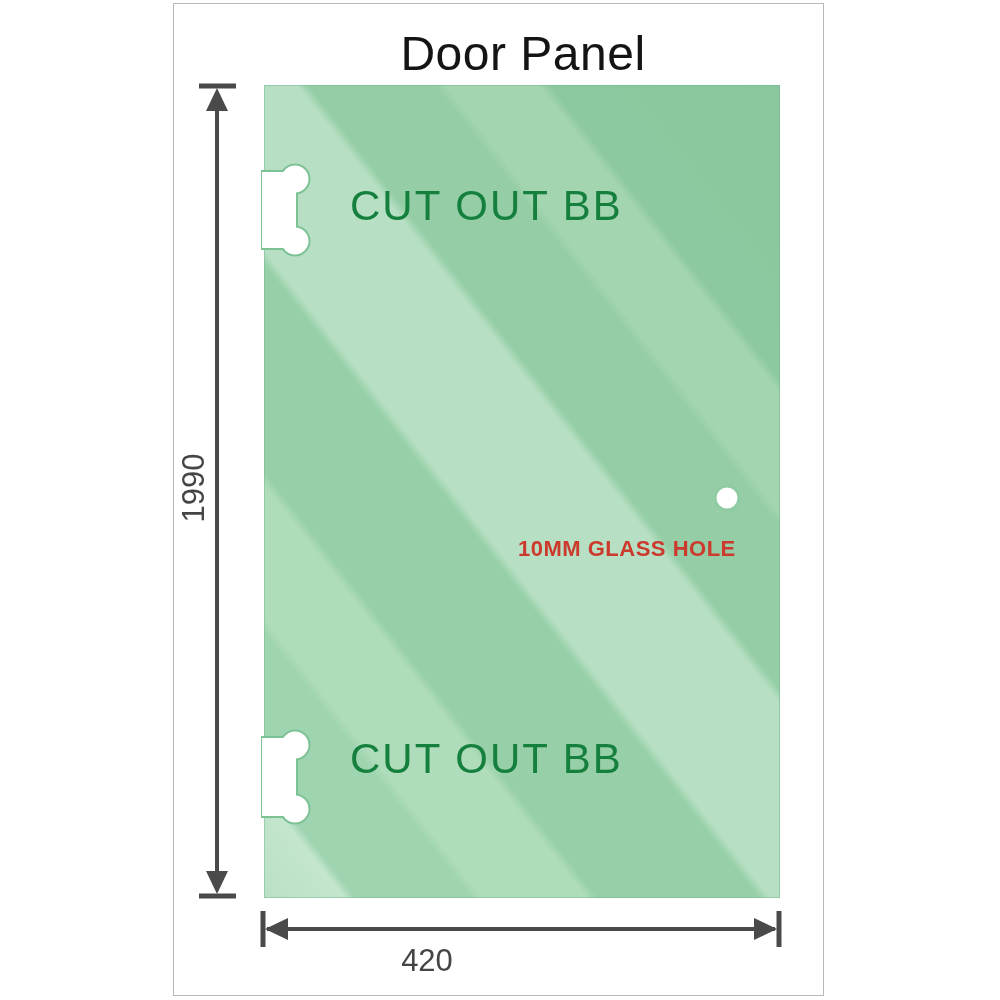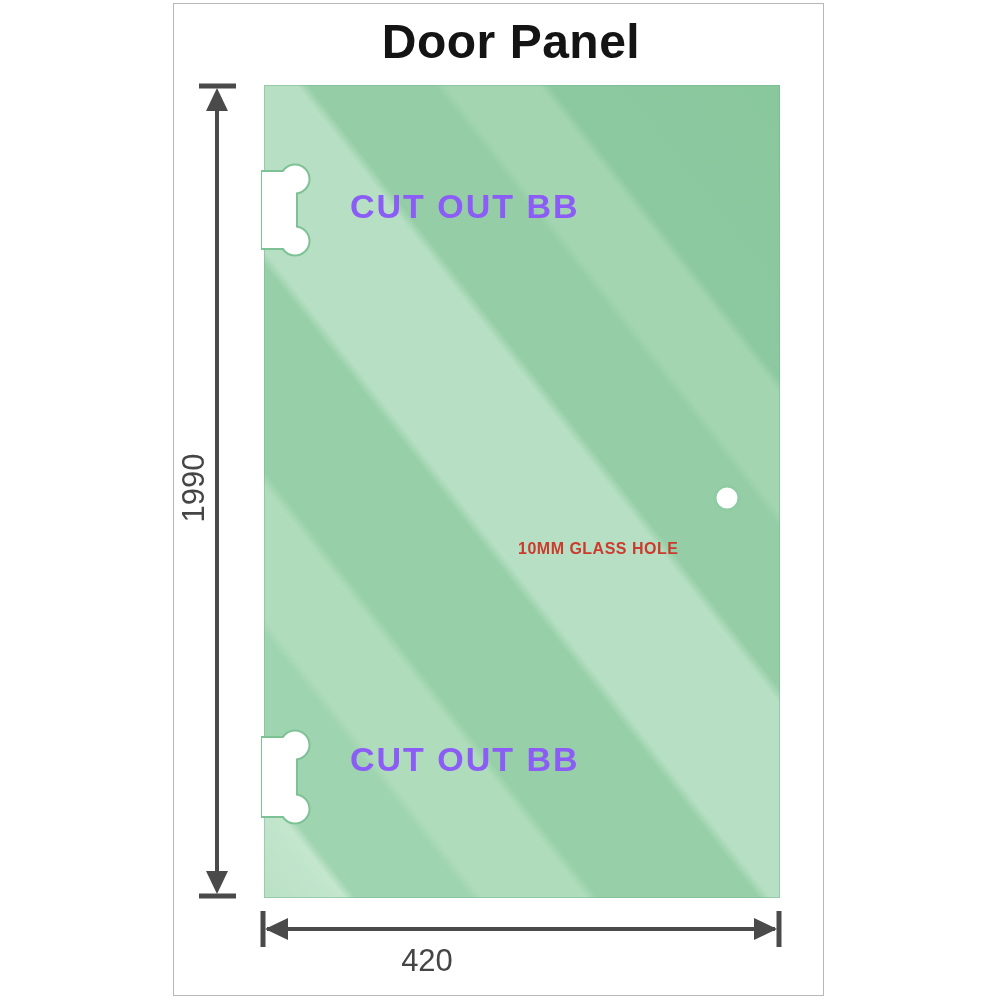--- a/index.html
+++ b/index.html
@@ -15,24 +15,24 @@
     left:173px;top:3px;
     width:651px;height:993px;
     border:1px solid #b4b8b6;
     background:#ffffff;
     box-sizing:border-box;
   }
   .title{
     position:absolute;
     left:511px;top:16px;
     transform:translateX(-50%);
-    margin:0;
+    margin:12px;
     font-size:48px;
     line-height:52px;
-    font-weight:bold;
+    font-weight:normal;
     color:#141414;
     letter-spacing:0.5px;
     white-space:nowrap;
   }
   .panel{
     position:absolute;
     left:264px;top:85px;
     width:516px;height:813px;
     background:
       linear-gradient(52deg,
@@ -45,31 +45,31 @@
         #a3d5b1 71%, #a3d5b1 79%,
         #8dc9a0 80%, #89c79d 100%);
     box-shadow: inset 0 0 0 1px rgba(110,180,140,0.45);
   }
   .overlay{
     position:absolute;left:0;top:0;width:1000px;height:1000px;
     pointer-events:none;
   }
   .label{position:absolute;white-space:nowrap;}
   .cutout-label{
-    font-size:34px;
+    font-size:42px;
     line-height:34px;
-    color:#8b5cf6;
+    color:#15803d;
     letter-spacing:2px;
-    font-weight:700;
+    font-weight:400;
   }
   .cutout-label.top{left:350px;top:189px;}
   .cutout-label.bottom{left:350px;top:742px;}
   .hole-label{
     left:518px;top:537px;
-    font-size:16px;
+    font-size:22px;
     line-height:24px;
     font-weight:bold;
     color:#cc3a2e;
     letter-spacing:0.5px;
   }
   .dim-label{
     font-size:31px;
     line-height:34px;
     color:#454545;
     background:#ffffff;

